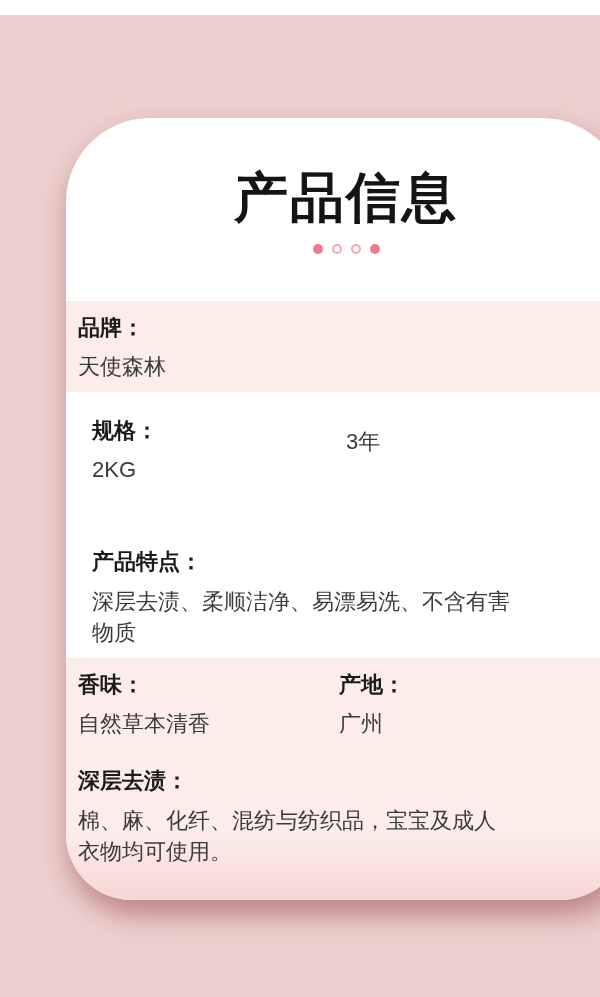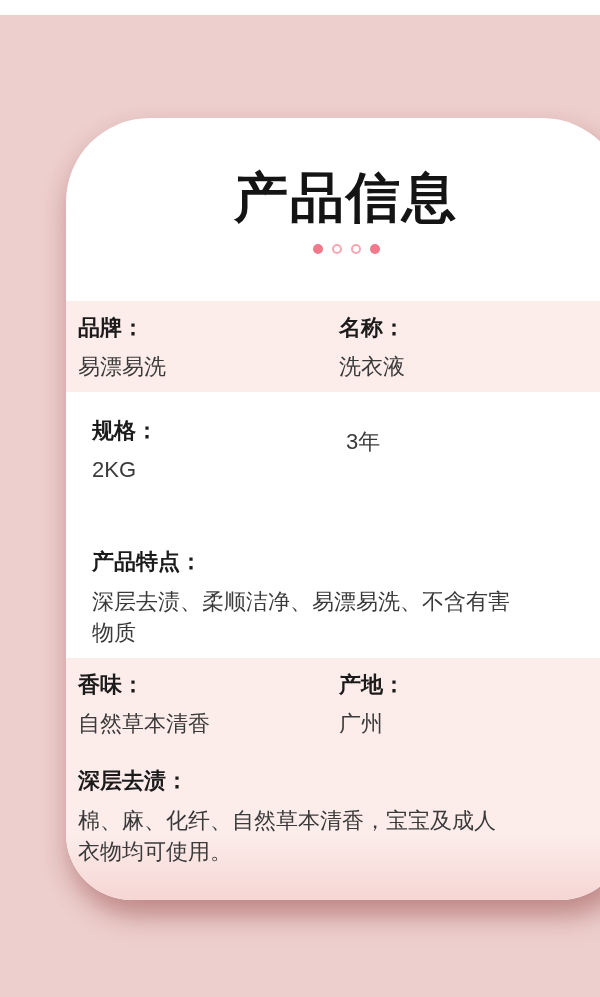--- a/index.html
+++ b/index.html
@@ -83,25 +83,21 @@
       <span class="dot" data-variant="hollow"></span>
       <span class="dot" data-variant="solid"></span>
     </div>
   </div>
 
   <div class="rows">
 
     <div class="row pink pair">
       <div class="cell">
         <div class="field-label">品牌：</div>
-        <div class="field-value">易漂易洗</div>
-      </div>
-      <div class="cell">
-        <div class="field-label">名称：</div>
-        <div class="field-value">洗衣液</div>
+        <div class="field-value">天使森林</div>
       </div>
     </div>
 
     <div class="row white pair">
       <div class="cell">
         <div class="field-label">规格：</div>
         <div class="field-value">2KG</div>
       </div>
       <div class="cell">
         <div class="field-value">3年</div>
@@ -119,17 +115,17 @@
         <div class="field-value">自然草本清香</div>
       </div>
       <div class="cell">
         <div class="field-label">产地：</div>
         <div class="field-value">广州</div>
       </div>
     </div>
 
     <div class="row pink block scope">
       <div class="field-label">深层去渍：</div>
-      <div class="field-value">棉、麻、化纤、自然草本清香，宝宝及成人衣物均可使用。</div>
+      <div class="field-value">棉、麻、化纤、混纺与纺织品，宝宝及成人衣物均可使用。</div>
     </div>
 
   </div>
 </div>
 
 </body></html>

